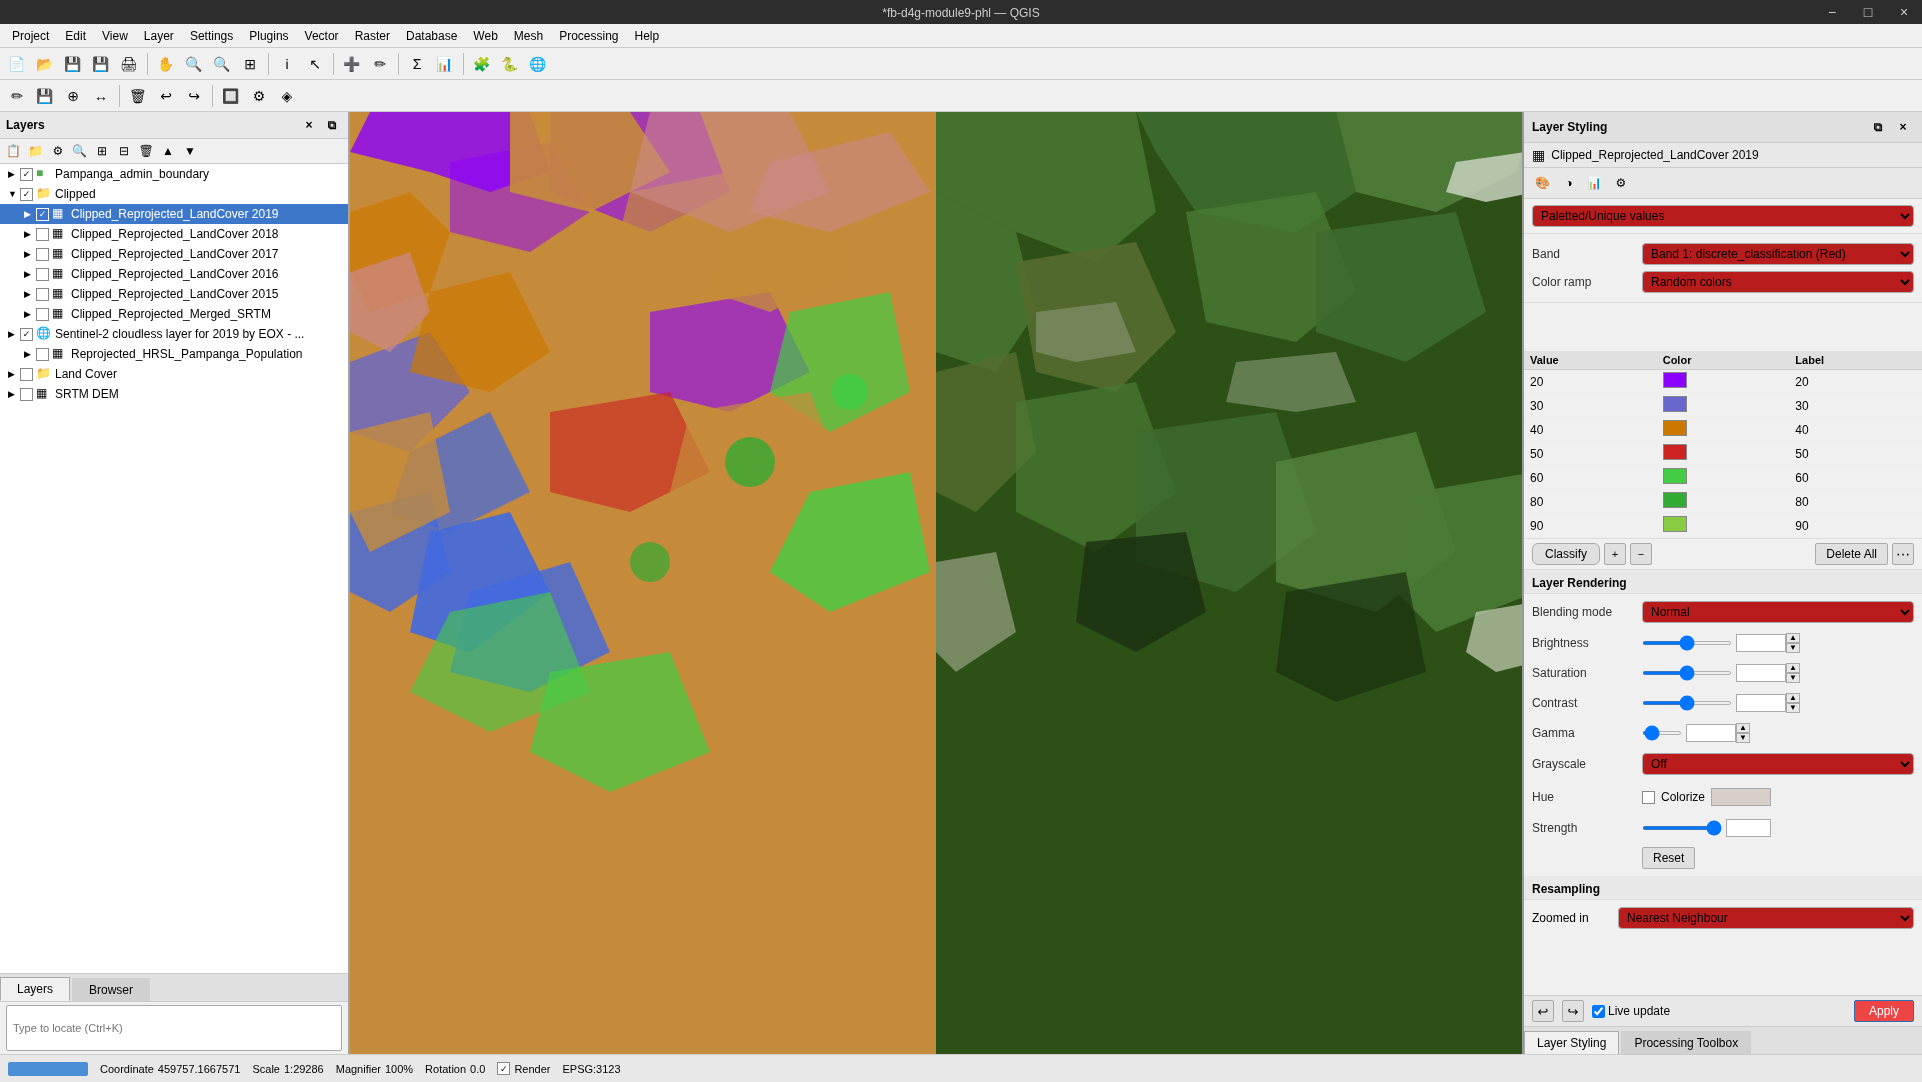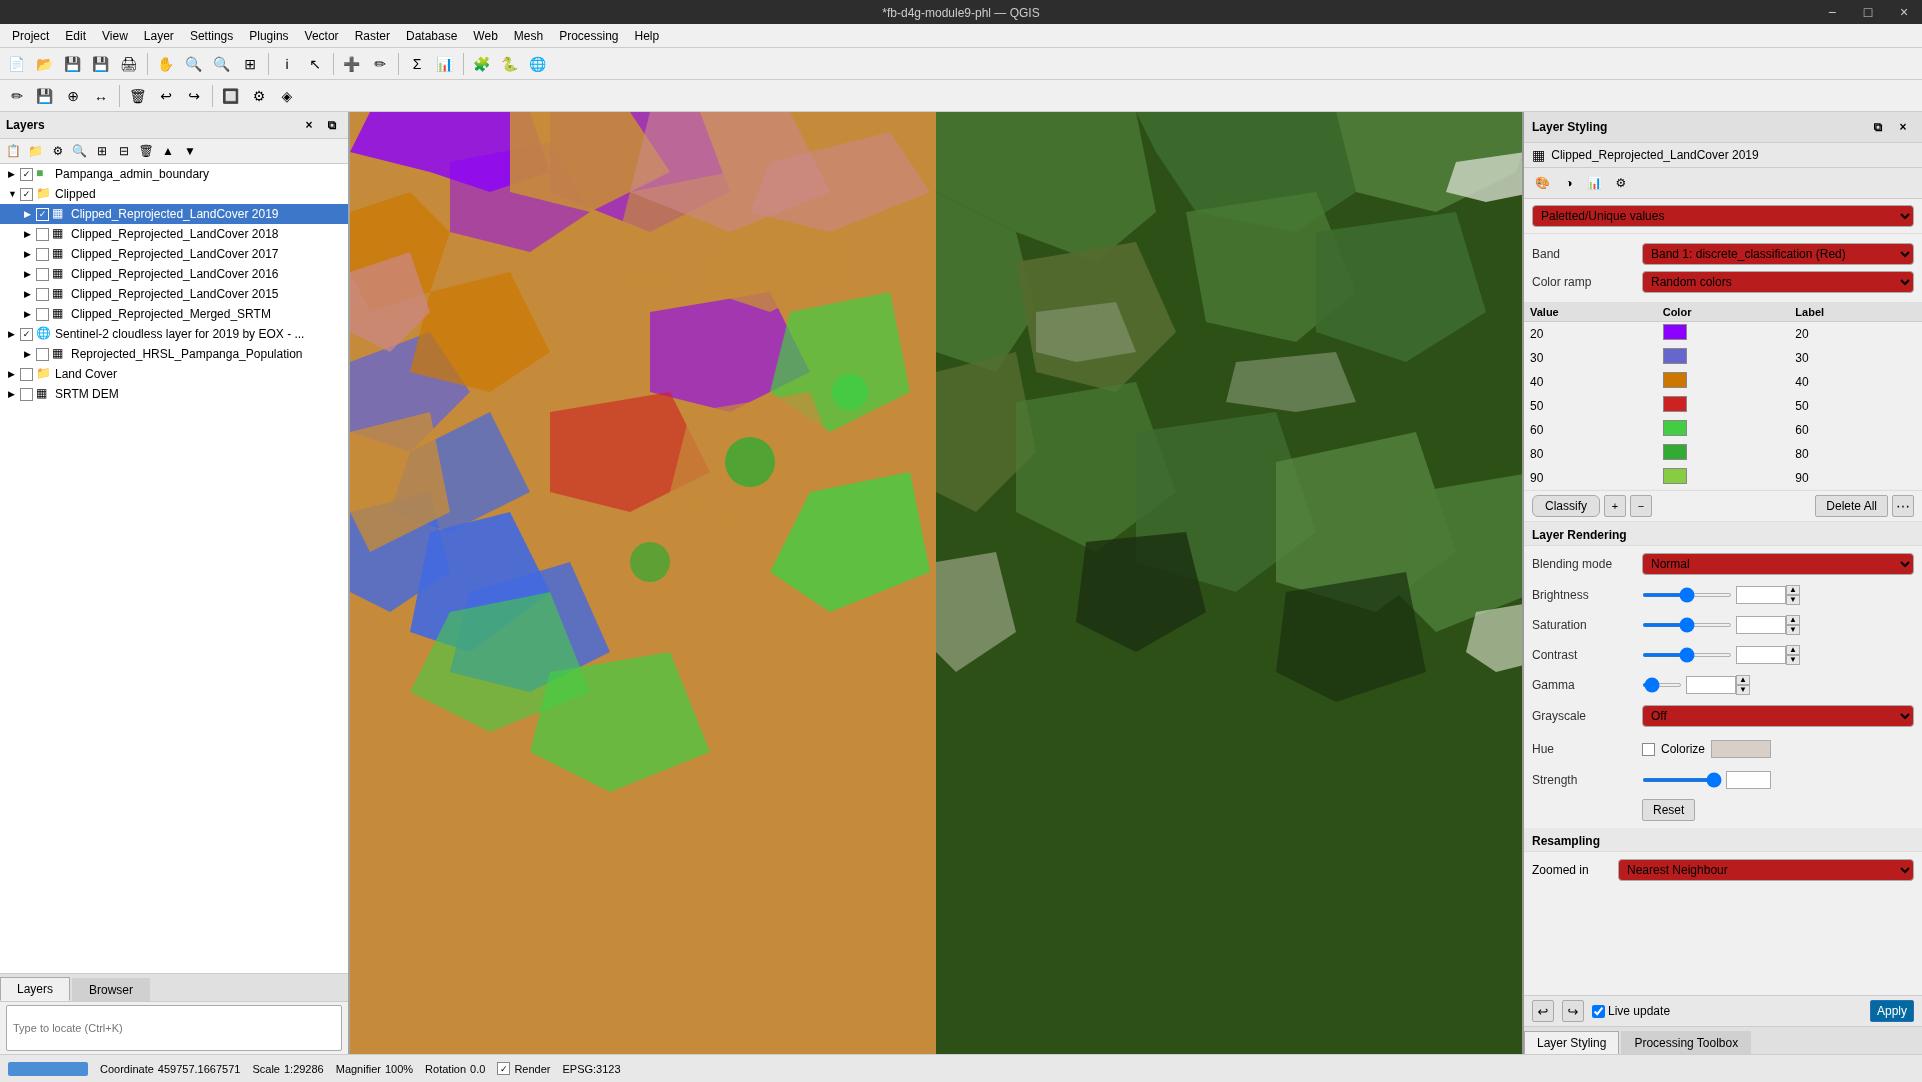--- a/index.html
+++ b/index.html
@@ -274,20 +274,21 @@
       border: 1px solid #aaa;
       background: #b91c1c;
       font-size: 12px;
       border-radius: 4px;
     }
     
     
     #color-table {
       width: 100%;
       border-collapse: collapse;
+      margin-top: 48px;
     }
     #color-table th {
       background: #e0e0e0;
       padding: 3px 6px;
       text-align: left;
       font-size: 11px;
       border-bottom: 1px solid #ccc;
     }
     #color-table td {
       padding: 2px 6px;
@@ -465,22 +466,22 @@
     
     #apply-row {
       display: flex;
       align-items: center;
       padding: 4px 8px;
       gap: 8px;
       background: #e8e8e8;
       border-top: 1px solid #ccc;
     }
     .apply-btn {
-      padding: 3px 6px;
-      background: #0369a1;
+      padding: 3px 14px;
+      background: #ef4444;
       color: #fff;
       border: 1px solid #2a6fb5;
       border-radius: 2px;
       cursor: pointer;
       font-size: 12px;
       margin-left: auto;
     }
     .refresh-btn {
       width: 22px;
       height: 22px;

